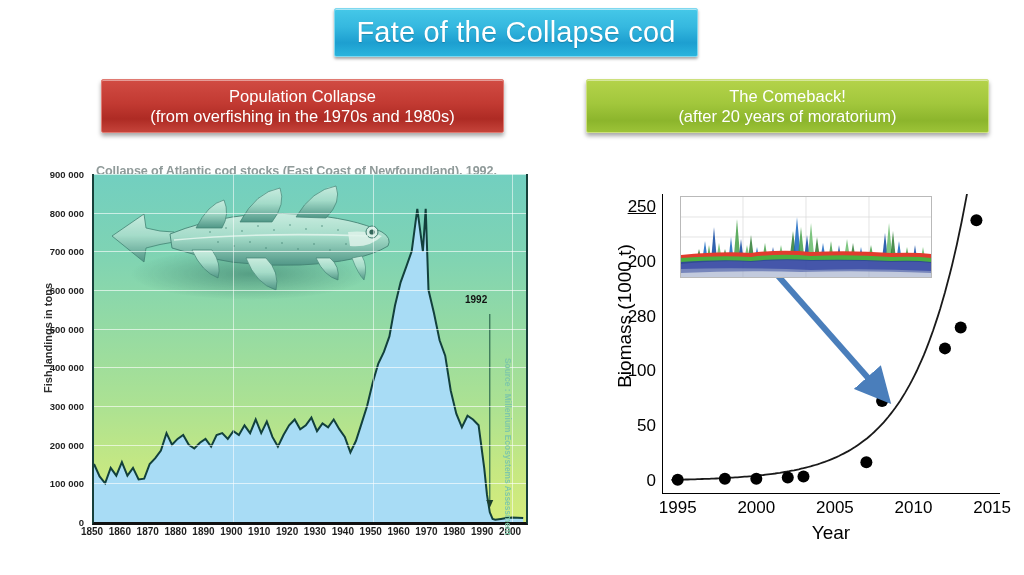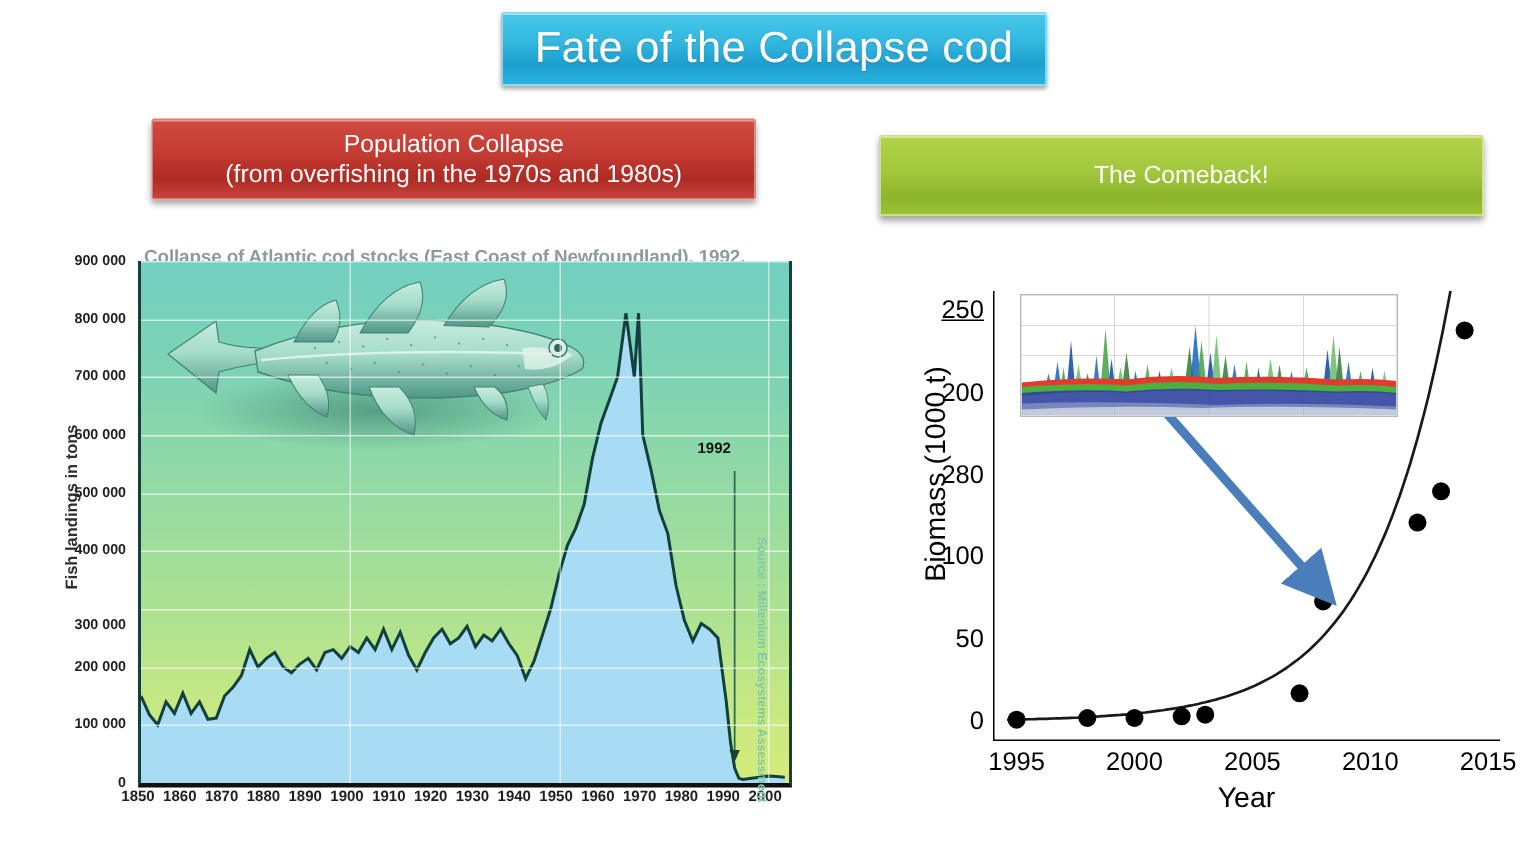--- a/index.html
+++ b/index.html
@@ -32,21 +32,21 @@
     color:#fff;text-align:center;line-height:1.22;
   }
   .sec-box .l1{font-size:16.5px;}
   .sec-box .l2{font-size:16.5px;}
   #sec-left{
     left:101px;top:79px;width:401px;
     background:linear-gradient(180deg,#d14b43 0%,#c23a32 45%,#ae2b24 75%,#c5433a 100%);
     border:1px solid #e07a72;
   }
   #sec-right{
-    left:586px;top:90px;width:401px;
+    left:586px;top:79px;width:401px;
     background:linear-gradient(180deg,#b4d34a 0%,#a2c73c 45%,#8cb52c 78%,#9cc337 100%);
     border:1px solid #cde07e;
     align-items:center;
   }
   
   #chart-left{position:absolute;left:24px;top:162px;width:520px;height:390px;}
   #cl-title{
     position:absolute;left:72px;top:2px;width:448px;
     font-size:12.6px;font-weight:bold;color:#8f9a99;
     white-space:nowrap;letter-spacing:-.1px;
@@ -122,30 +122,31 @@
 <div id="title-banner">
   <span class="txt">Fate of the Collapse cod</span>
 </div>
 
 <div id="sec-left" class="sec-box">
   <span class="l1">Population Collapse</span>
   <span class="l2">(from overfishing in the 1970s and 1980s)</span>
 </div>
 <div id="sec-right" class="sec-box">
   <span class="l1">The Comeback!</span>
+  <span class="l2">(after 20 years of moratorium)</span>
 </div>
 
 <div id="chart-left">
   <div id="cl-title">Collapse of Atlantic cod stocks (East Coast of Newfoundland), 1992.</div>
   <div id="cl-ylabel">Fish landings in tons</div>
   <div id="cl-yticks">
       <div style="top: 348px;">0</div>
       <div style="top: 309.333px;">100 000</div>
       <div style="top: 270.667px;">200 000</div>
-      <div style="top: 243px;">300 000</div>
+      <div style="top: 232px;">300 000</div>
       <div style="top: 193.333px;">400 000</div>
       <div style="top: 154.667px;">500 000</div>
       <div style="top: 116px;">600 000</div>
       <div style="top: 77.3333px;">700 000</div>
       <div style="top: 38.6667px;">800 000</div>
       <div style="top: 0px;">900 000</div>
     </div>
 
   <div id="cl-plot">
 

